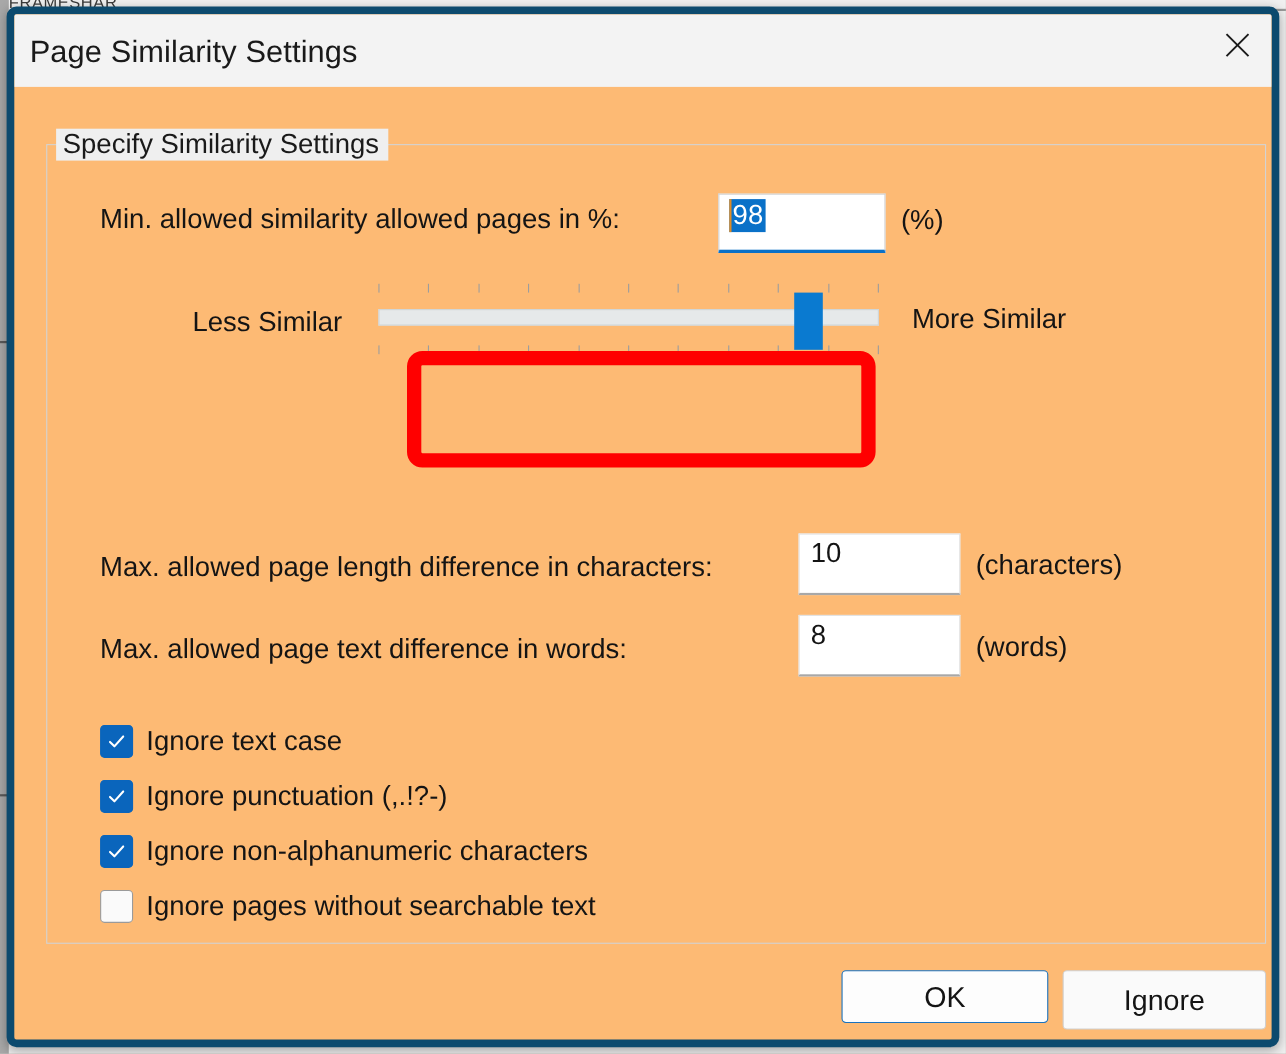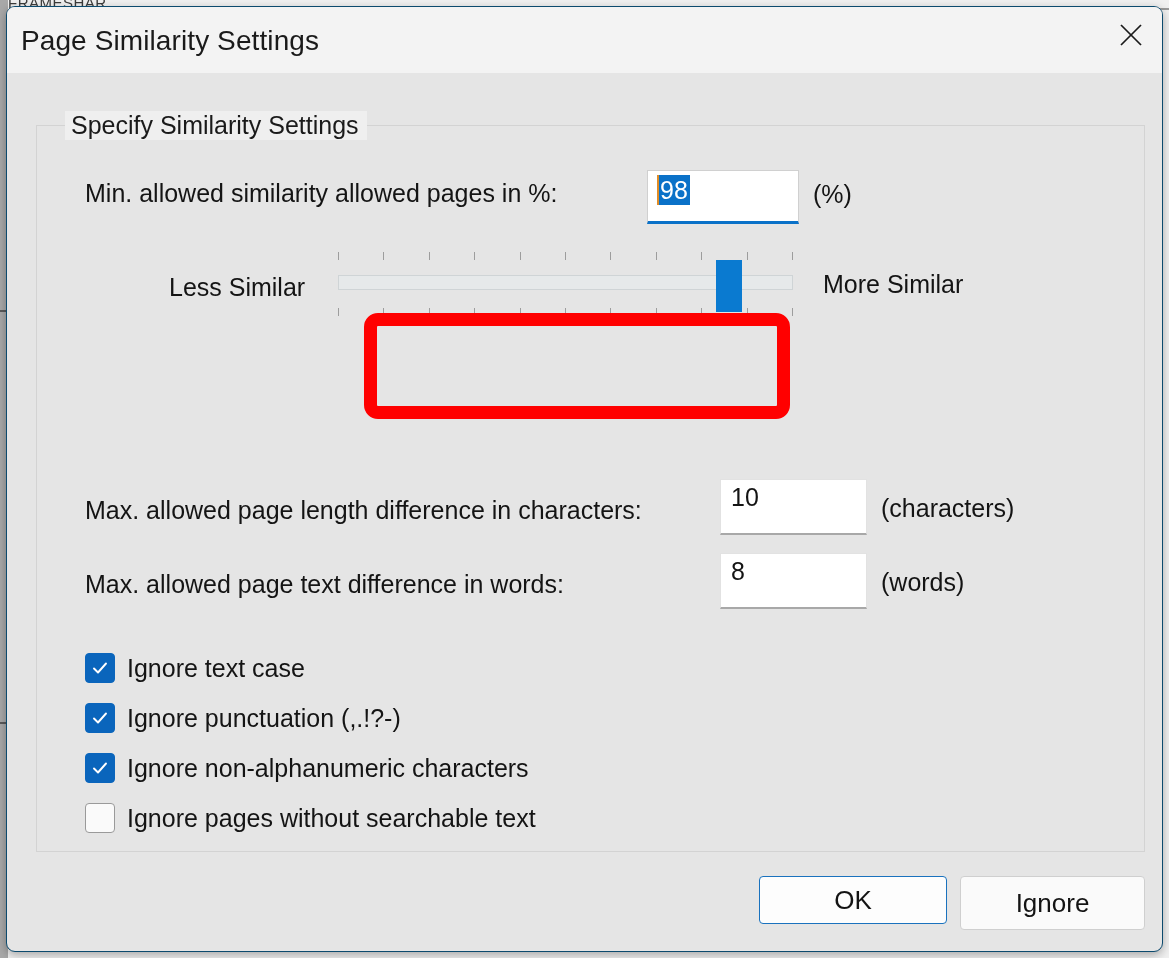--- a/index.html
+++ b/index.html
@@ -51,23 +51,23 @@
     background: #5a5a5a;
   }
 
   
   #dialog {
     position: absolute;
     left: 6px;
     top: 6px;
     width: 1157px;
     height: 946px;
-    background: #e5e5e5;
+    background: #fdba74;
     border-radius: 9px;
-    border: 1px solid #0c4a6e;
+    border: 7px solid #0c4a6e;
     box-sizing: border-box;
     box-shadow: 0 3px 10px rgba(0,0,0,.30);
     overflow: hidden;
   }
   #titlebar {
     position: absolute;
     left: 0; top: 0;
     width: 100%;
     height: 66px;
     background: #f3f3f3;
@@ -104,21 +104,20 @@
     box-sizing: border-box;
   }
   #groupbox-label {
     position: absolute;
     left: 38px;
     top: 104px;
     padding: 0 8px 0 6px;
     background: #efefef;
     font-size: 25px;
     color: #1a1a1a;
-    margin-left: 20px;
   }
 
   
   #row-min-similarity {
     position: absolute;
     left: 78px;
     top: 172px;
     font-size: 25px;
     color: #141414;
     white-space: nowrap;

